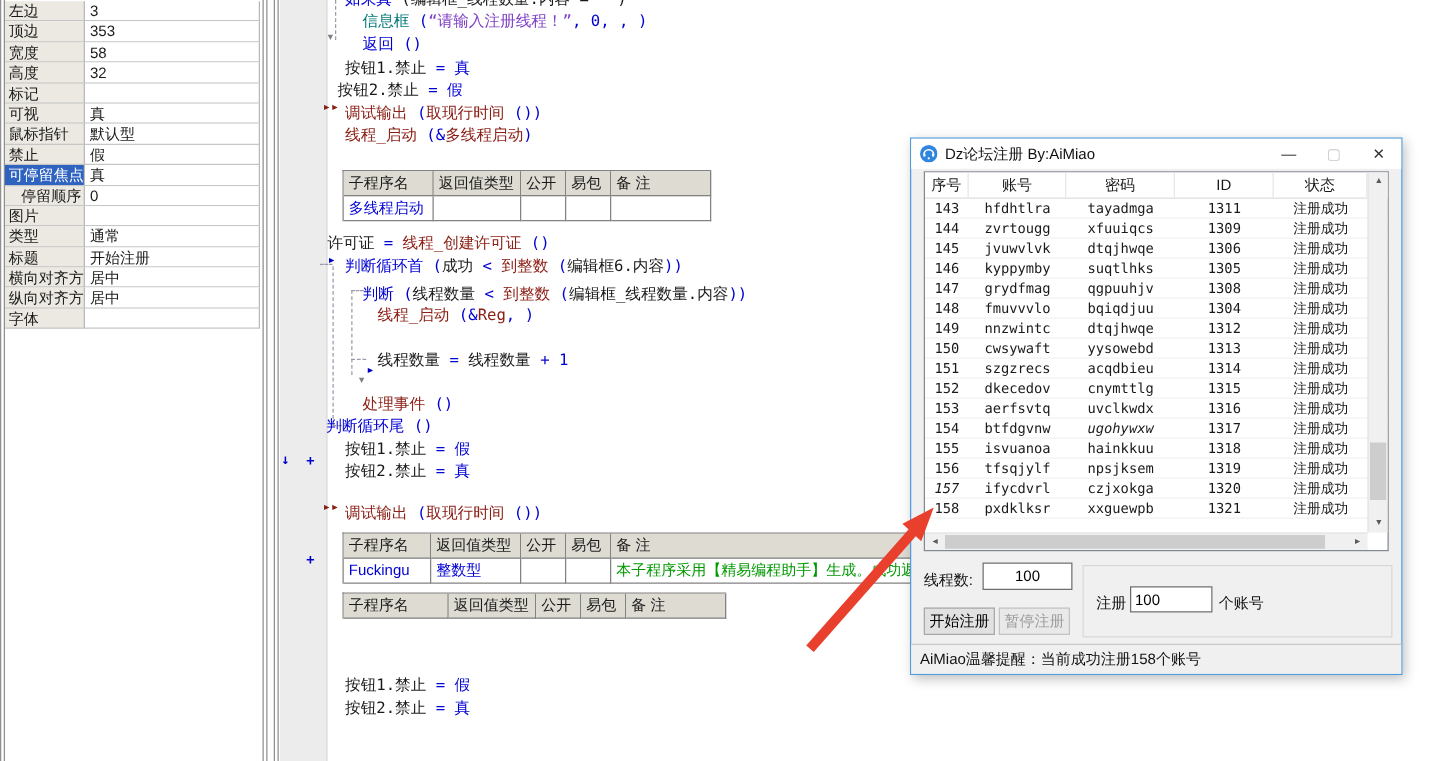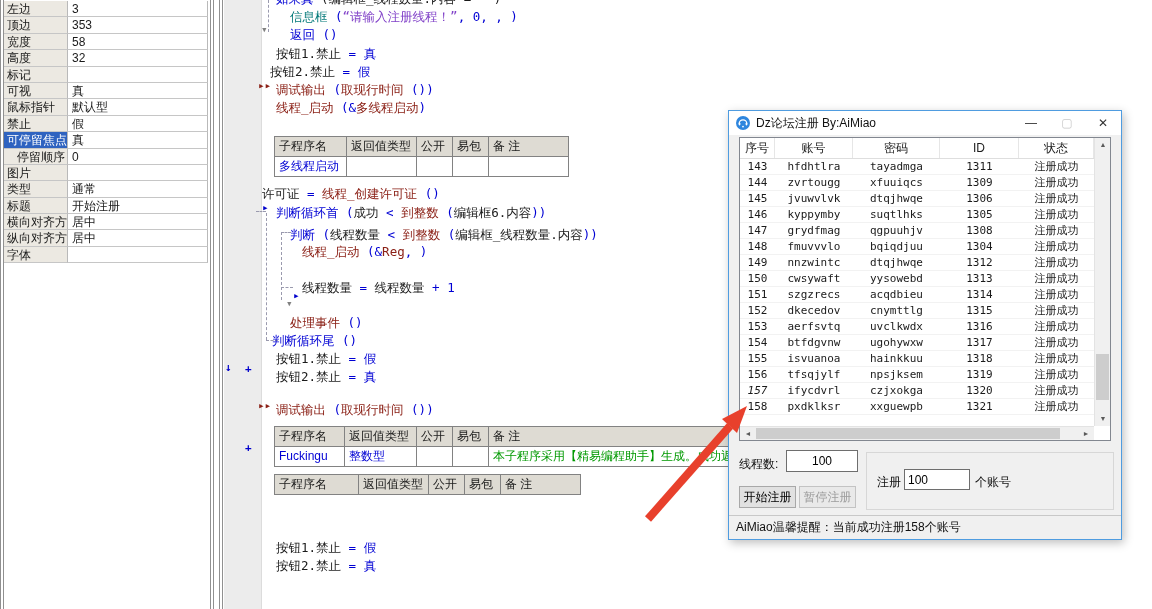--- a/index.html
+++ b/index.html
@@ -155,21 +155,21 @@
       <div class="cline" style="left: 276px; top: 46px;"><span style="color: rgb(26, 26, 26);">按钮1.禁止</span><span style="color: rgb(0, 0, 212);"> = </span><span style="color: rgb(0, 0, 212);">真</span></div>
       <div class="cline" style="left: 270px; top: 64px;"><span style="color: rgb(26, 26, 26);">按钮2.禁止</span><span style="color: rgb(0, 0, 212);"> = </span><span style="color: rgb(0, 0, 212);">假</span></div>
       <div class="cline" style="left: 276px; top: 82px;"><span style="color: rgb(139, 32, 22);">调试输出</span><span style="color: rgb(0, 0, 212);"> (</span><span style="color: rgb(139, 32, 22);">取现行时间</span><span style="color: rgb(0, 0, 212);"> ())</span></div>
       <div class="cline" style="left: 276px; top: 100px;"><span style="color: rgb(139, 32, 22);">线程_启动</span><span style="color: rgb(0, 0, 212);"> (&amp;</span><span style="color: rgb(139, 32, 22);">多线程启动</span><span style="color: rgb(0, 0, 212);">)</span></div>
       <div class="cline" style="left: 262px; top: 186px;"><span style="color: rgb(26, 26, 26);">许可证</span><span style="color: rgb(0, 0, 212);"> = </span><span style="color: rgb(139, 32, 22);">线程_创建许可证</span><span style="color: rgb(0, 0, 212);"> ()</span></div>
       <div class="cline" style="left: 276px; top: 205px;"><span style="color: rgb(0, 0, 212);">判断循环首</span><span style="color: rgb(0, 0, 212);"> (</span><span style="color: rgb(26, 26, 26);">成功</span><span style="color: rgb(0, 0, 212);"> &lt; </span><span style="color: rgb(139, 32, 22);">到整数</span><span style="color: rgb(0, 0, 212);"> (</span><span style="color: rgb(26, 26, 26);">编辑框6.内容</span><span style="color: rgb(0, 0, 212);">))</span></div>
       <div class="cline" style="left: 290px; top: 227px;"><span style="color: rgb(0, 0, 212);">判断</span><span style="color: rgb(0, 0, 212);"> (</span><span style="color: rgb(26, 26, 26);">线程数量</span><span style="color: rgb(0, 0, 212);"> &lt; </span><span style="color: rgb(139, 32, 22);">到整数</span><span style="color: rgb(0, 0, 212);"> (</span><span style="color: rgb(26, 26, 26);">编辑框_线程数量.内容</span><span style="color: rgb(0, 0, 212);">))</span></div>
       <div class="cline" style="left: 302px; top: 244px;"><span style="color: rgb(139, 32, 22);">线程_启动</span><span style="color: rgb(0, 0, 212);"> (&amp;</span><span style="color: rgb(139, 32, 22);">Reg</span><span style="color: rgb(0, 0, 212);">, )</span></div>
       <div class="cline" style="left: 302px; top: 280px;"><span style="color: rgb(26, 26, 26);">线程数量</span><span style="color: rgb(0, 0, 212);"> = </span><span style="color: rgb(26, 26, 26);">线程数量</span><span style="color: rgb(0, 0, 212);"> + </span><span style="color: rgb(0, 0, 212);">1</span></div>
       <div class="cline" style="left: 290px; top: 315px;"><span style="color: rgb(139, 32, 22);">处理事件</span><span style="color: rgb(0, 0, 212);"> ()</span></div>
-      <div class="cline" style="left: 272px; top: 333px;"><span style="color: rgb(0, 0, 212);">判断循环尾</span><span style="color: rgb(0, 0, 212);"> ()</span></div>
+      <div class="cline" style="left: 261px; top: 333px;"><span style="color: rgb(0, 0, 212);">判断循环尾</span><span style="color: rgb(0, 0, 212);"> ()</span></div>
       <div class="cline" style="left: 276px; top: 351px;"><span style="color: rgb(26, 26, 26);">按钮1.禁止</span><span style="color: rgb(0, 0, 212);"> = </span><span style="color: rgb(0, 0, 212);">假</span></div>
       <div class="cline" style="left: 276px; top: 369px;"><span style="color: rgb(26, 26, 26);">按钮2.禁止</span><span style="color: rgb(0, 0, 212);"> = </span><span style="color: rgb(0, 0, 212);">真</span></div>
       <div class="cline" style="left: 276px; top: 402px;"><span style="color: rgb(139, 32, 22);">调试输出</span><span style="color: rgb(0, 0, 212);"> (</span><span style="color: rgb(139, 32, 22);">取现行时间</span><span style="color: rgb(0, 0, 212);"> ())</span></div>
       <div class="cline" style="left: 276px; top: 540px;"><span style="color: rgb(26, 26, 26);">按钮1.禁止</span><span style="color: rgb(0, 0, 212);"> = </span><span style="color: rgb(0, 0, 212);">假</span></div>
       <div class="cline" style="left: 276px; top: 558px;"><span style="color: rgb(26, 26, 26);">按钮2.禁止</span><span style="color: rgb(0, 0, 212);"> = </span><span style="color: rgb(0, 0, 212);">真</span></div>
       <span class="cmark" style="left: 258px; top: 80px; color: rgb(139, 32, 22);">▸▸</span>
       <span class="cmark" style="left: 225px; top: 362px; color: rgb(0, 0, 204);">↓</span>
       <span class="cmark" style="left: 245px; top: 363px; color: rgb(0, 0, 204);">+</span>
       <span class="cmark" style="left: 258px; top: 400px; color: rgb(139, 32, 22);">▸▸</span>
       <span class="cmark" style="left: 245px; top: 442px; color: rgb(0, 0, 204);">+</span>
@@ -319,21 +319,21 @@
           <div class="lv-row">
             <div class="lv-c" style="width: 35px;">153</div>
             <div class="lv-c" style="width: 78px;">aerfsvtq</div>
             <div class="lv-c" style="width: 87px;">uvclkwdx</div>
             <div class="lv-c" style="width: 79px;">1316</div>
             <div class="lv-c" style="width: 75px;">注册成功</div>
           </div>
           <div class="lv-row">
             <div class="lv-c" style="width: 35px;">154</div>
             <div class="lv-c" style="width: 78px;">btfdgvnw</div>
-            <div class="lv-c" style="width: 87px;">ugohywxw</div>
+            <div class="lv-c" style="width: 87px; font-style: italic;">ugohywxw</div>
             <div class="lv-c" style="width: 79px;">1317</div>
             <div class="lv-c" style="width: 75px;">注册成功</div>
           </div>
           <div class="lv-row">
             <div class="lv-c" style="width: 35px;">155</div>
             <div class="lv-c" style="width: 78px;">isvuanoa</div>
             <div class="lv-c" style="width: 87px;">hainkkuu</div>
             <div class="lv-c" style="width: 79px;">1318</div>
             <div class="lv-c" style="width: 75px;">注册成功</div>
           </div>

